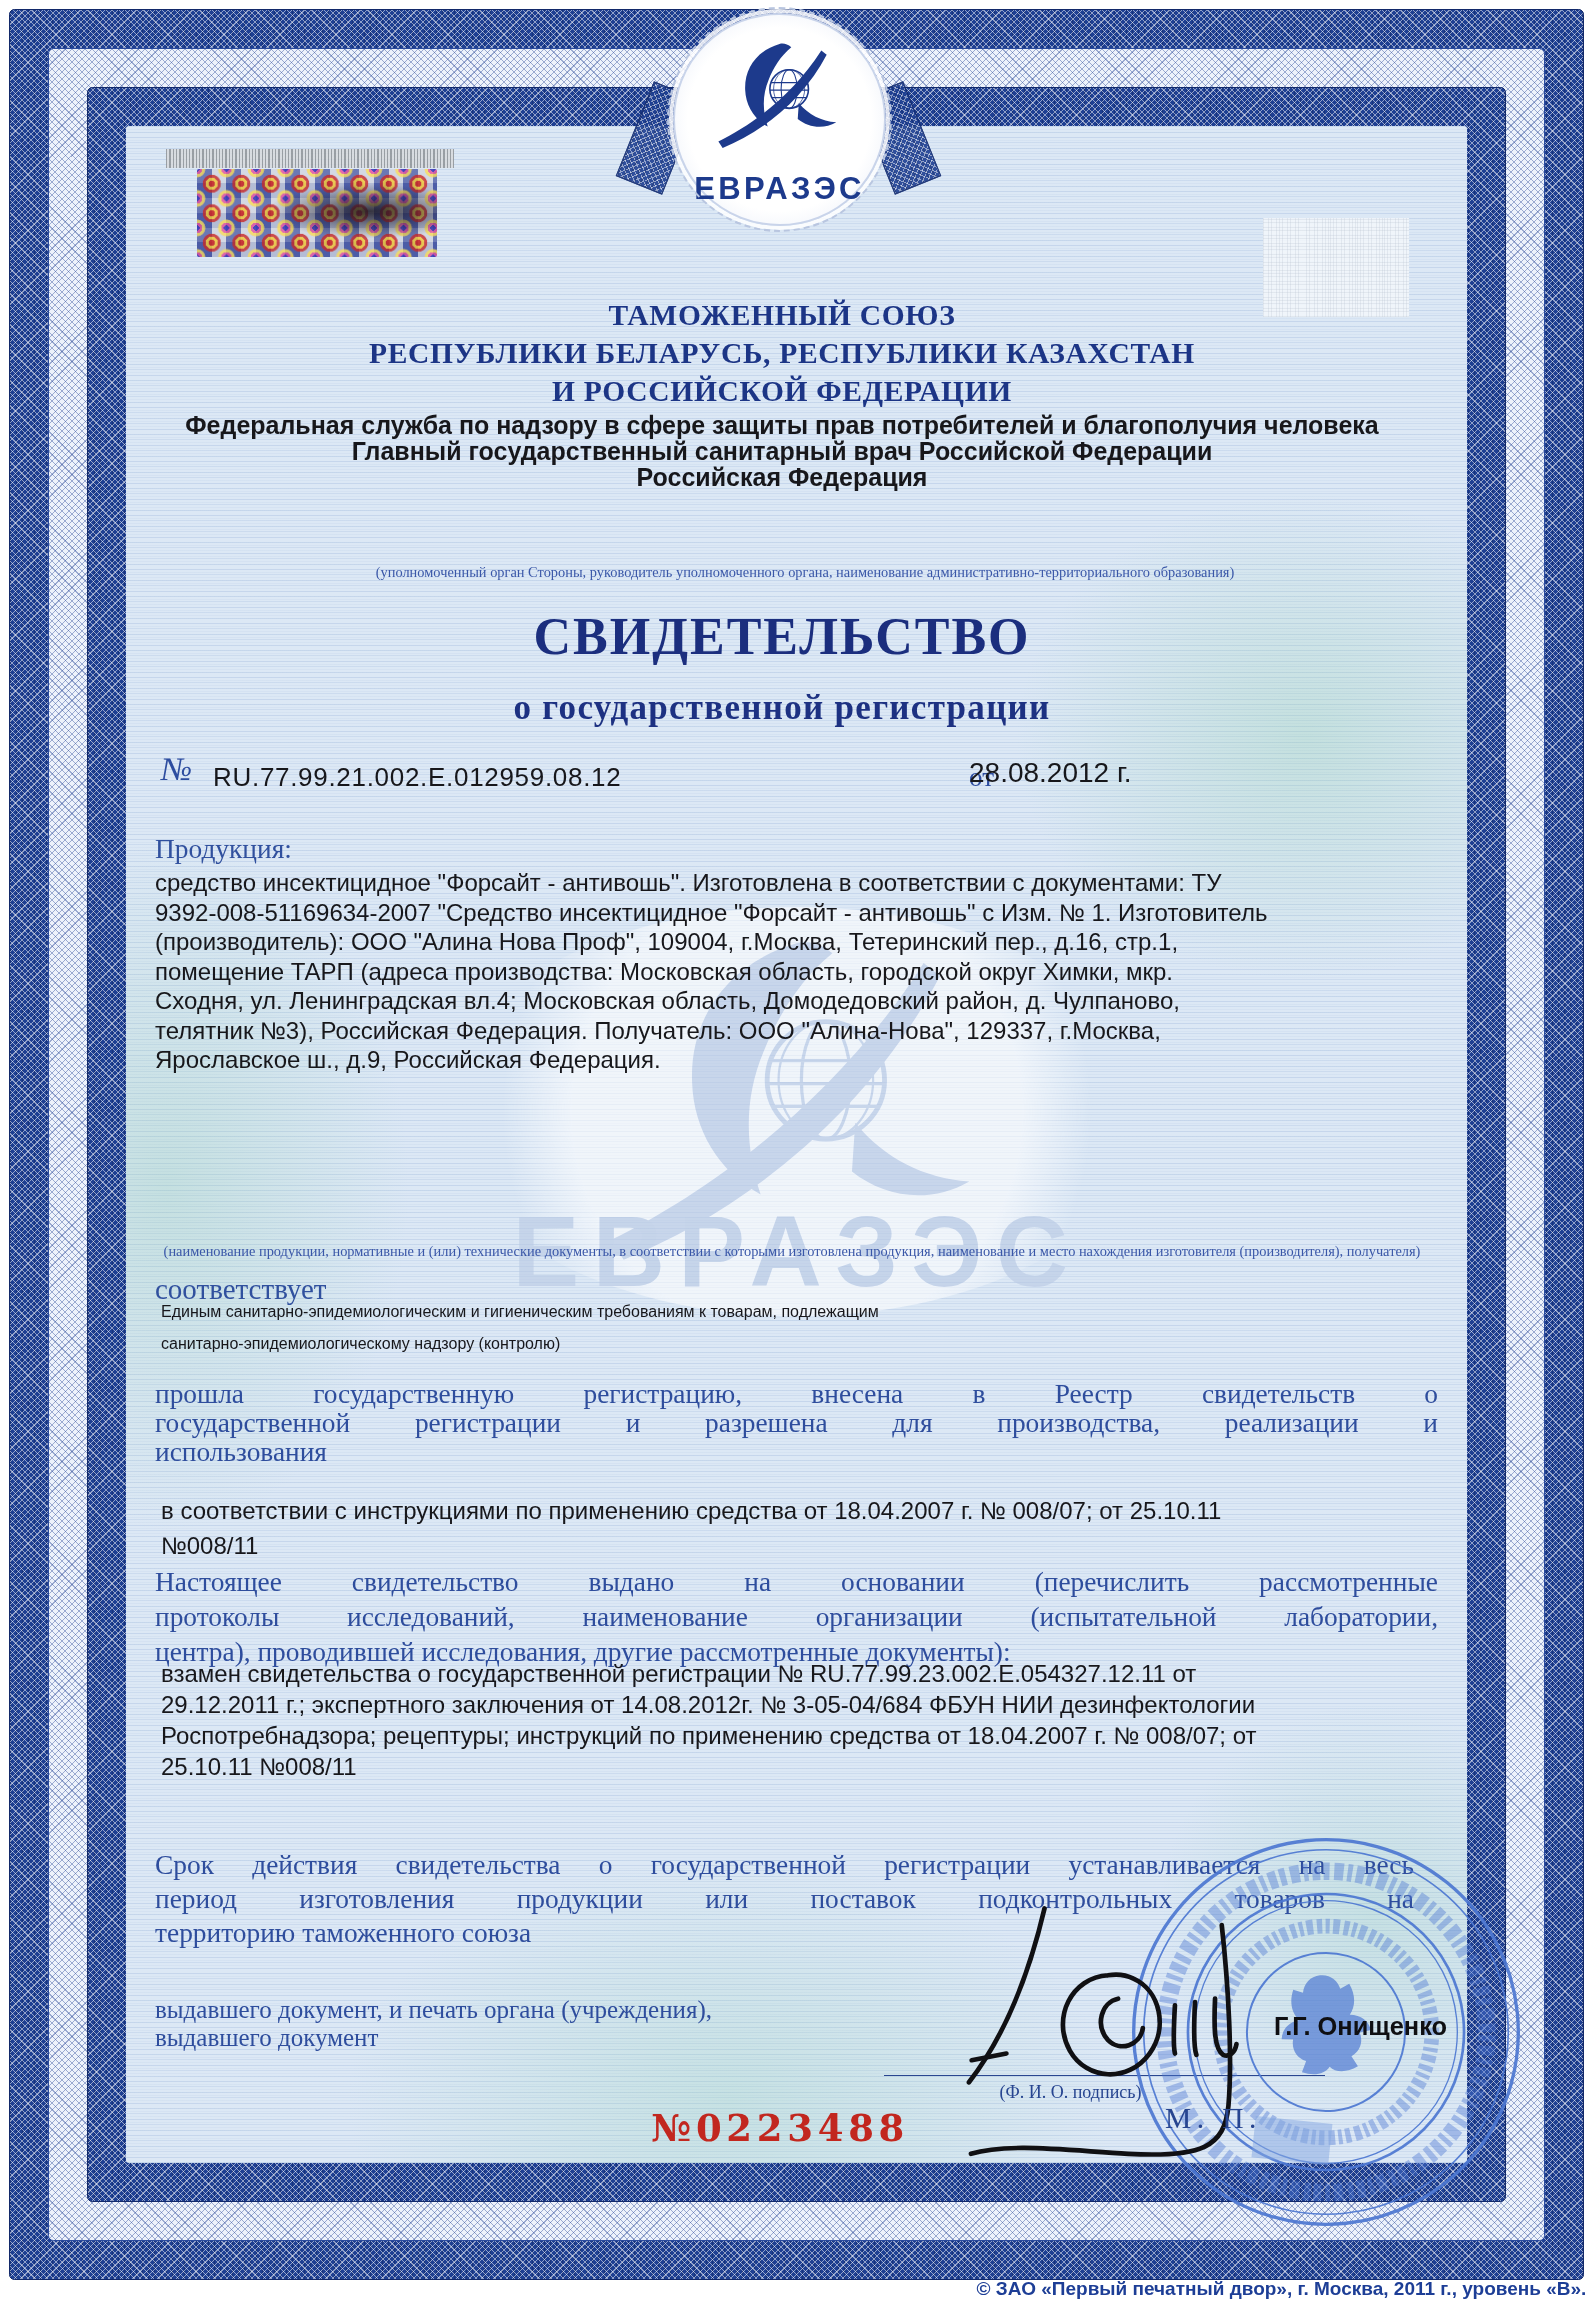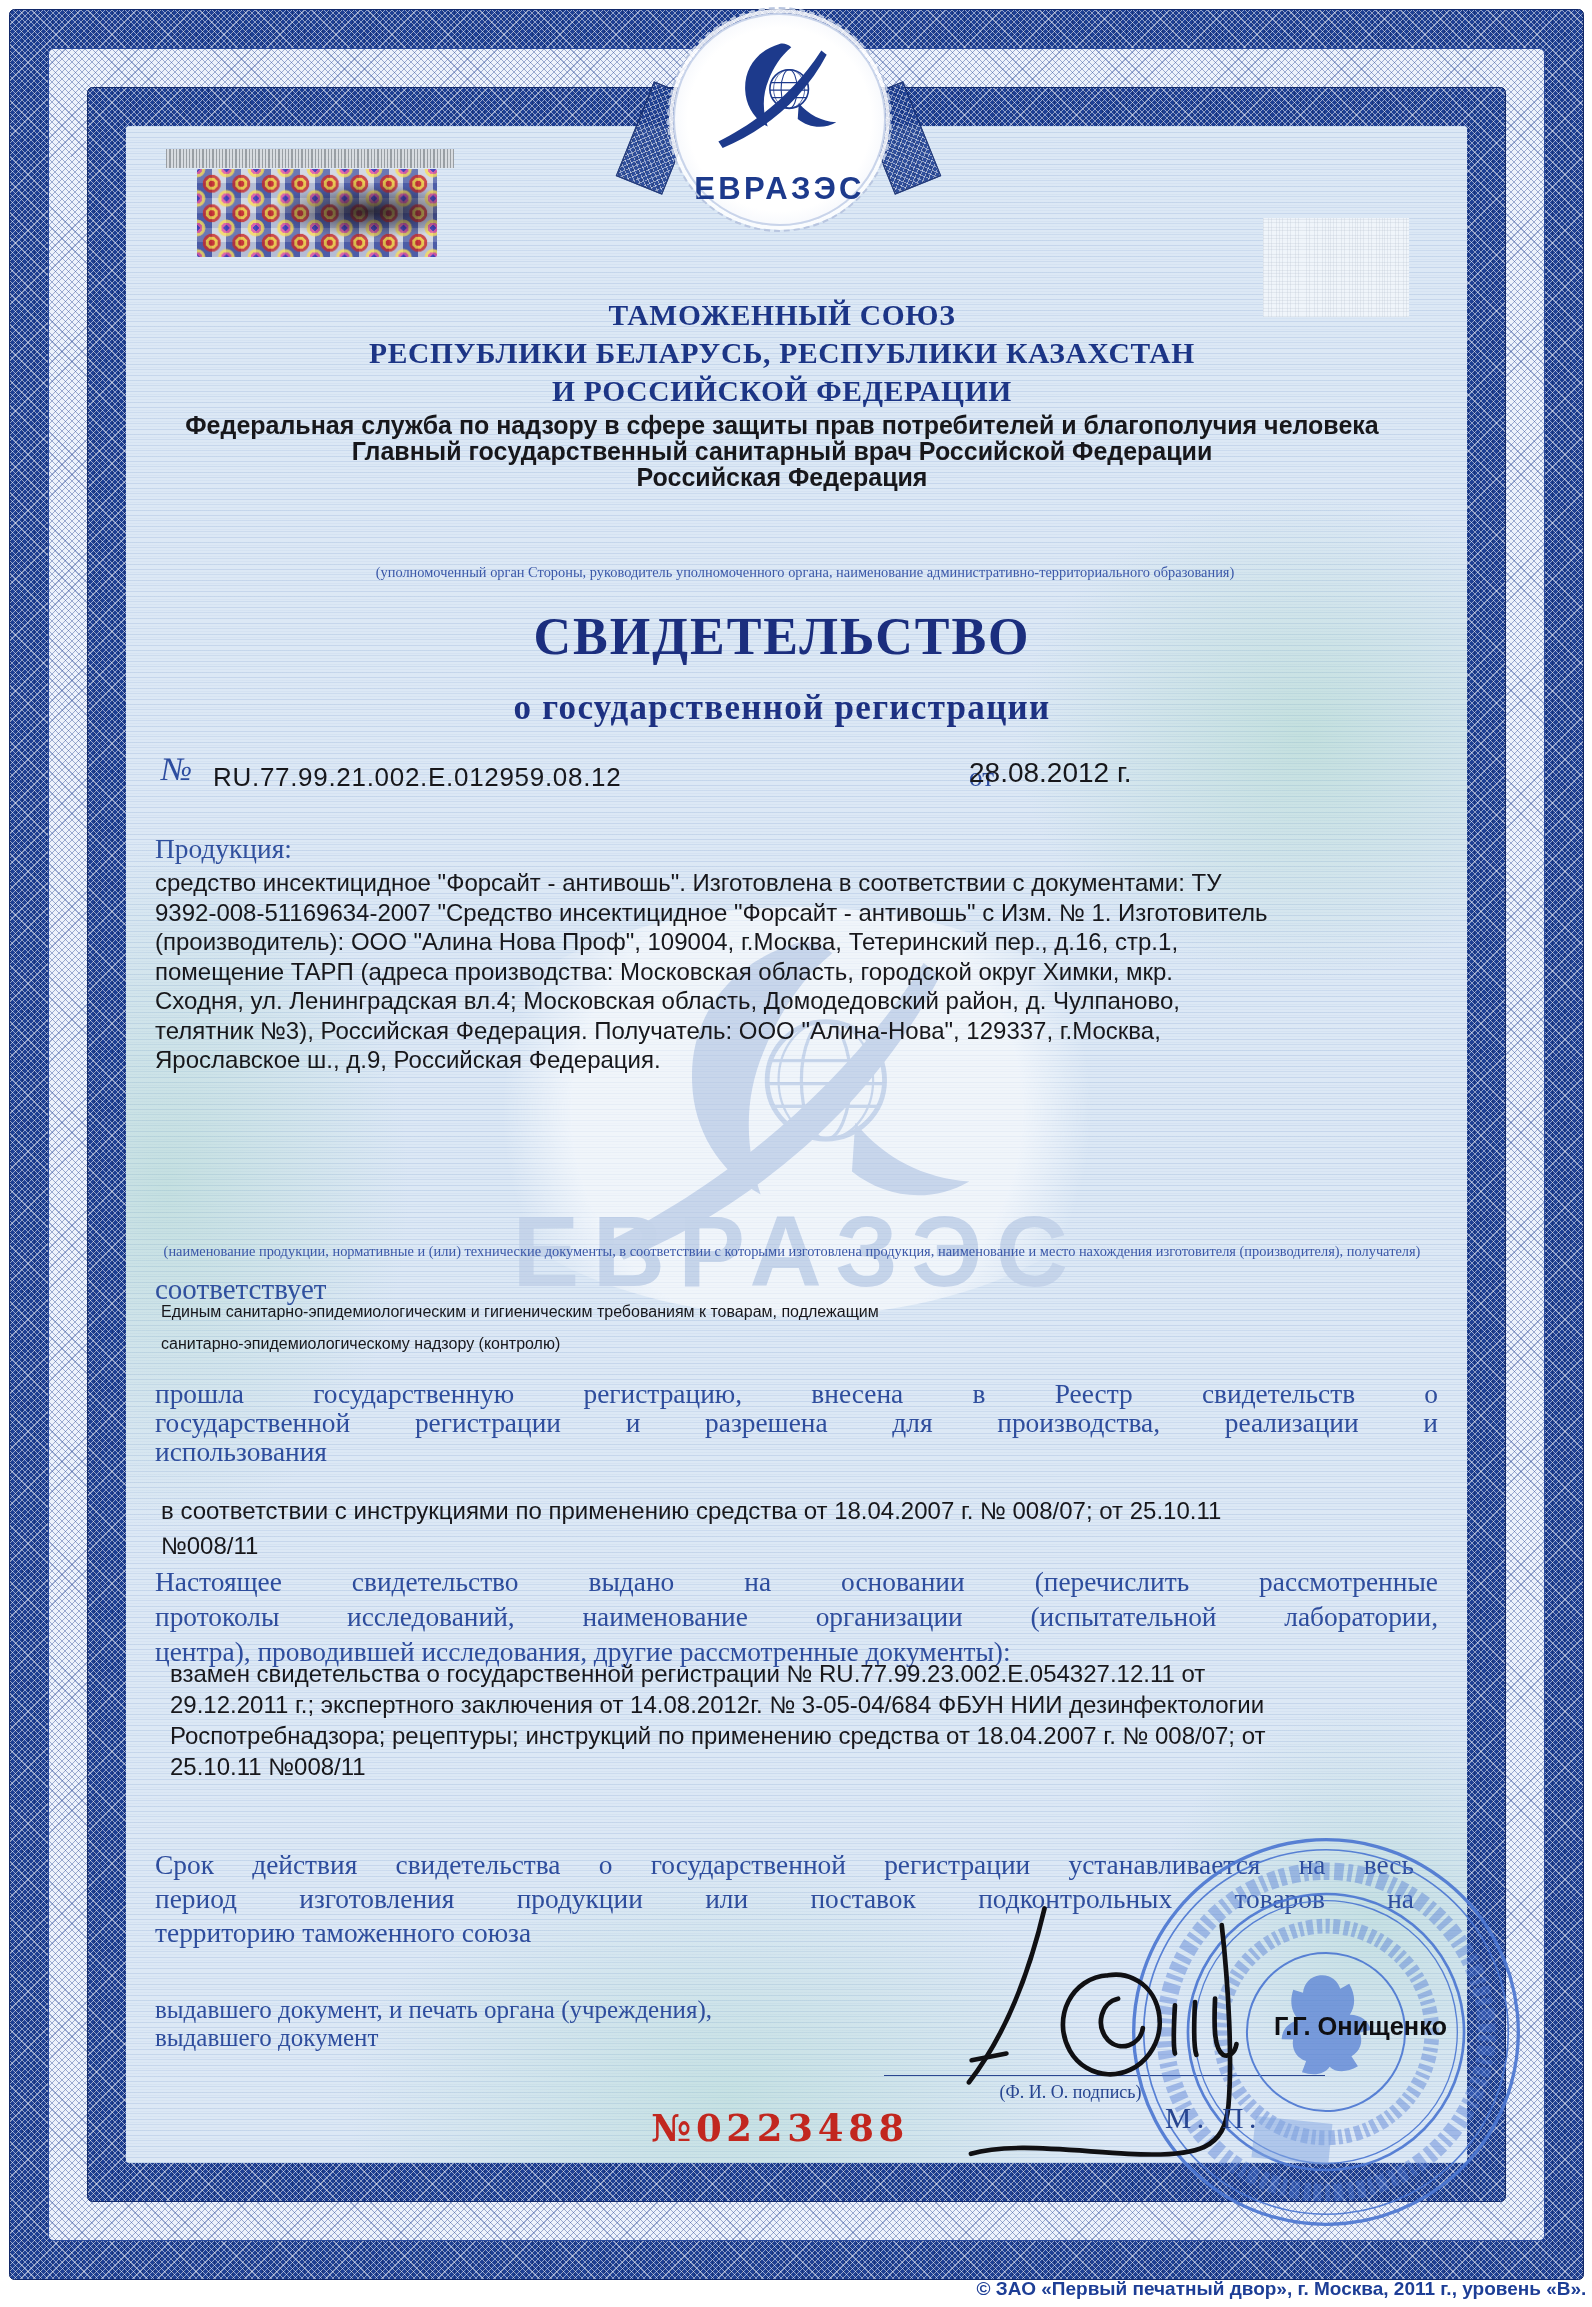--- a/index.html
+++ b/index.html
@@ -50,21 +50,21 @@
   .reg-date{left:969px;top:757px;font-size:28px;font-weight:500;}
   
   .prod-label{left:155px;top:834px;font-size:27.4px;color:#30509e;}
   .prod-lines{left:155px;top:868px;width:1275px;font-size:24px;line-height:29.5px;}
   .prod-note{left:126px;top:1243px;width:1332px;font-size:14.4px;color:#3a57a8;}
   .conf-label{left:155px;top:1273px;font-size:29px;color:#30509e;}
   .conf-lines{left:161px;top:1296px;width:1272px;font-size:16px;line-height:32px;}
   .reg-para{left:155px;top:1380px;width:1283px;font-size:27.4px;line-height:29px;color:#2e4d9d;}
   .reg-note{left:161px;top:1459px;width:1275px;font-size:24px;line-height:35px;margin-top:34px;}
   .basis-para{left:155px;top:1565px;width:1283px;font-size:27.4px;line-height:35px;color:#2e4d9d;}
-  .basis-docs{left:161px;top:1658px;width:1279px;font-size:24px;line-height:31px;margin-left:9px;}
+  .basis-docs{left:161px;top:1658px;width:1279px;font-size:24px;line-height:31px;}
   .valid-para{left:155px;top:1848px;width:1259px;font-size:27.4px;line-height:34px;color:#2e4d9d;}
   .signcap{left:155px;top:1996px;width:676px;font-size:25px;line-height:28px;color:#2e4d9d;}
   .serial{left:651px;top:2106px;font-family:"DejaVu Serif", serif;font-size:37px;font-weight:bold;
           color:#c2271f;letter-spacing:4.7px;}
   .signer{left:1274px;top:2012px;font-size:25.4px;font-weight:600;color:#0f0f12;}
   .sig-line{left:884px;top:2075px;width:441px;height:1.3px;background:#2a4690;}
   .fio-note{left:923px;top:2082px;width:295px;font-size:18px;color:#274590;}
   .mp{left:1165px;top:2102px;font-size:29.5px;letter-spacing:5.4px;color:#274590;}
   .footer{right:6.7px;top:2278px;font-size:19px;font-weight:600;color:#1d3e96;}
   

